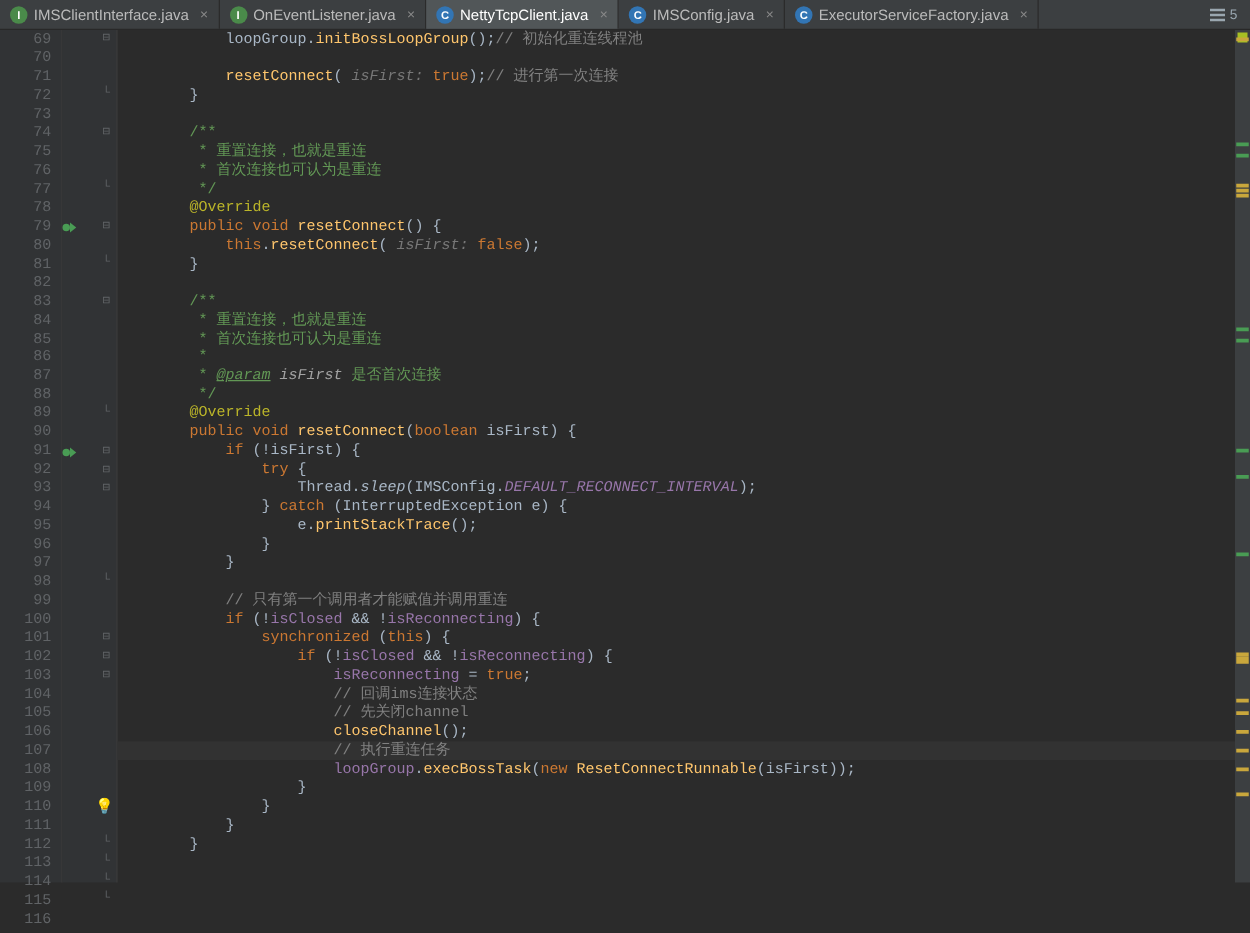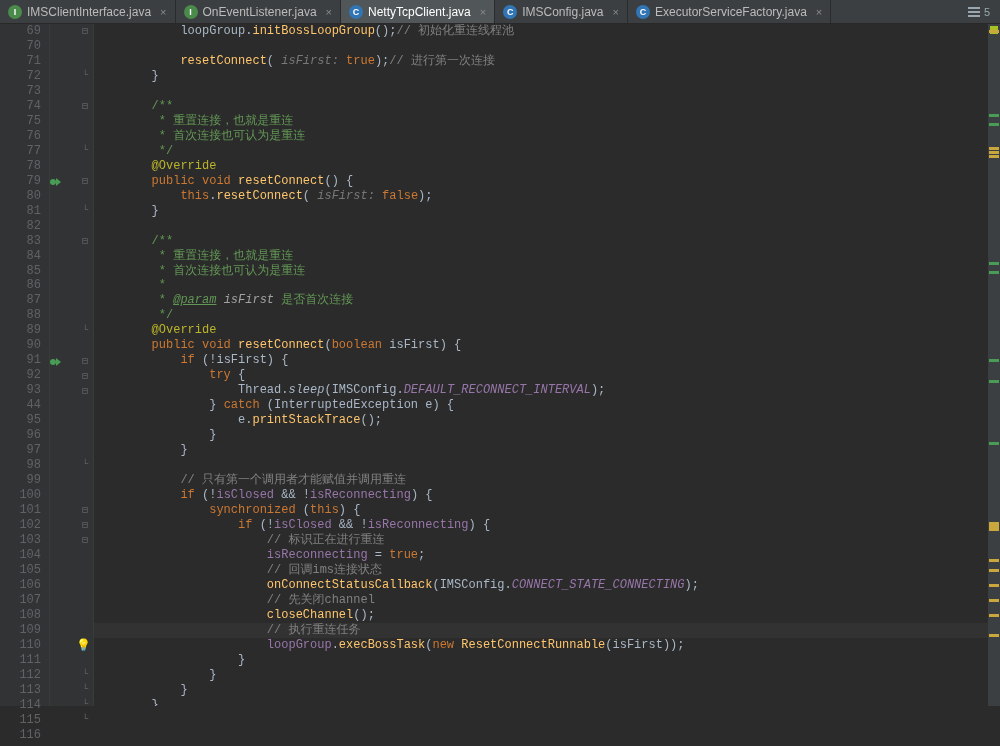--- a/index.html
+++ b/index.html
@@ -210,21 +210,21 @@
       <div class="line">84</div>
       <div class="line">85</div>
       <div class="line">86</div>
       <div class="line">87</div>
       <div class="line">88</div>
       <div class="line">89</div>
       <div class="line">90</div>
       <div class="line">91</div>
       <div class="line">92</div>
       <div class="line">93</div>
-      <div class="line">44</div>
+      <div class="line">94</div>
       <div class="line">95</div>
       <div class="line">96</div>
       <div class="line">97</div>
       <div class="line">98</div>
       <div class="line">99</div>
       <div class="line">100</div>
       <div class="line">101</div>
       <div class="line">102</div>
       <div class="line">103</div>
       <div class="line">104</div>
@@ -295,24 +295,22 @@
       <div class="line"><span class="c-text">                    Thread.</span><span class="c-ital">sleep</span><span class="c-text">(IMSConfig.</span><span class="c-static">DEFAULT_RECONNECT_INTERVAL</span><span class="c-text">);</span></div>
       <div class="line"><span class="c-text">                } </span><span class="c-kw">catch </span><span class="c-text">(InterruptedException e) {</span></div>
       <div class="line"><span class="c-text">                    e.</span><span class="c-method">printStackTrace</span><span class="c-text">();</span></div>
       <div class="line"><span class="c-text">                }</span></div>
       <div class="line"><span class="c-text">            }</span></div>
       <div class="line"><span class="c-text"> </span></div>
       <div class="line"><span class="c-text">            </span><span class="c-comment">// 只有第一个调用者才能赋值并调用重连</span></div>
       <div class="line"><span class="c-text">            </span><span class="c-kw">if </span><span class="c-text">(!</span><span class="c-field">isClosed</span><span class="c-text"> &amp;&amp; !</span><span class="c-field">isReconnecting</span><span class="c-text">) {</span></div>
       <div class="line"><span class="c-text">                </span><span class="c-kw">synchronized </span><span class="c-text">(</span><span class="c-kw">this</span><span class="c-text">) {</span></div>
       <div class="line"><span class="c-text">                    </span><span class="c-kw">if </span><span class="c-text">(!</span><span class="c-field">isClosed</span><span class="c-text"> &amp;&amp; !</span><span class="c-field">isReconnecting</span><span class="c-text">) {</span></div>
-      <div class="line"><span class="c-text">                        </span><span class="c-comment">// 标识正在进行重连</span></div>
       <div class="line"><span class="c-text">                        </span><span class="c-field">isReconnecting</span><span class="c-text"> = </span><span class="c-kw">true</span><span class="c-text">;</span></div>
       <div class="line"><span class="c-text">                        </span><span class="c-comment">// 回调ims连接状态</span></div>
-      <div class="line"><span class="c-text">                        </span><span class="c-method">onConnectStatusCallback</span><span class="c-text">(IMSConfig.</span><span class="c-static">CONNECT_STATE_CONNECTING</span><span class="c-text">);</span></div>
       <div class="line"><span class="c-text">                        </span><span class="c-comment">// 先关闭channel</span></div>
       <div class="line"><span class="c-text">                        </span><span class="c-method">closeChannel</span><span class="c-text">();</span></div>
       <div class="line hl-line"><span class="c-text">                        </span><span class="c-comment">// 执行重连任务</span></div>
       <div class="line"><span class="c-text">                        </span><span class="c-field">loopGroup</span><span class="c-text">.</span><span class="c-method">execBossTask</span><span class="c-text">(</span><span class="c-kw">new </span><span class="c-method">ResetConnectRunnable</span><span class="c-text">(isFirst));</span></div>
       <div class="line"><span class="c-text">                    }</span></div>
       <div class="line"><span class="c-text">                }</span></div>
       <div class="line"><span class="c-text">            }</span></div>
       <div class="line"><span class="c-text">        }</span></div>
       <div class="line"><span class="c-text"> </span></div>
     </div>

